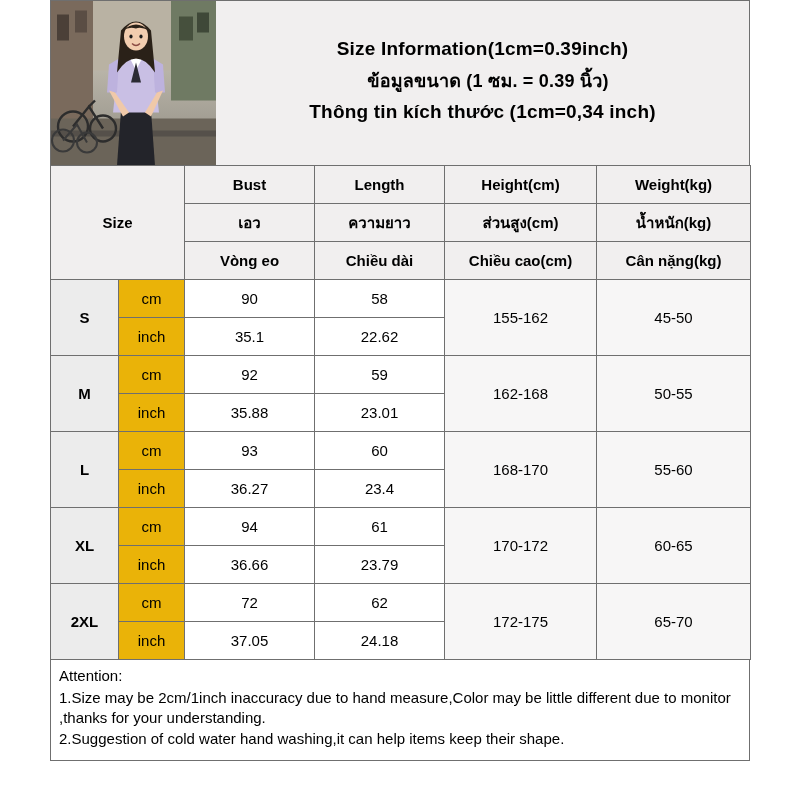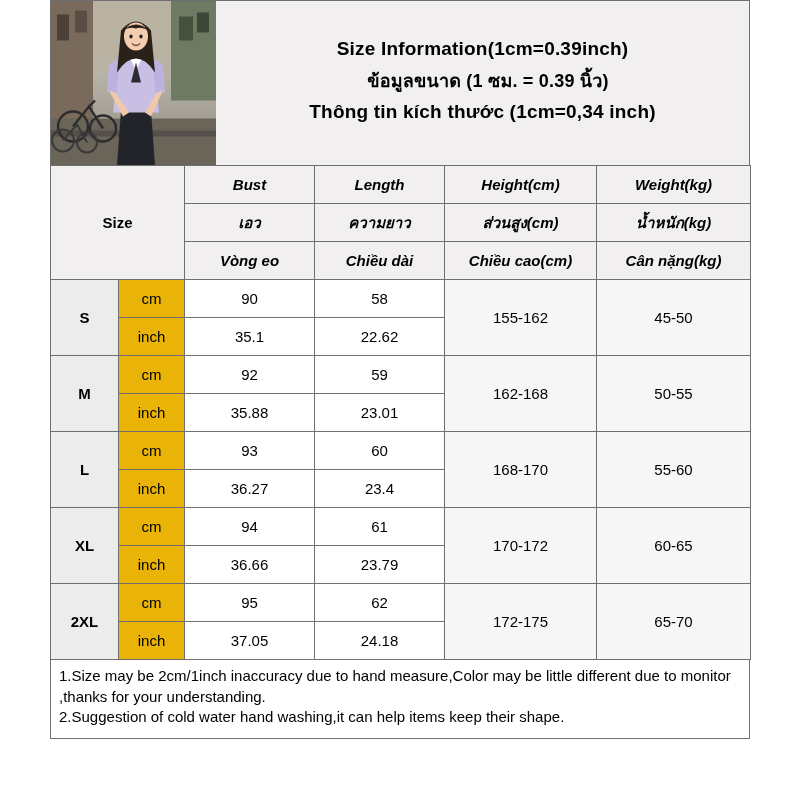--- a/index.html
+++ b/index.html
@@ -74,21 +74,20 @@
     vertical-align: middle;
     font-size: 15px;
     padding: 0;
     height: 38px;
     box-sizing: border-box;
   }
   .hdr-cell {
     background: #f1efef;
     font-weight: bold;
     font-size: 15px;
-    font-style: italic;
   }
   .size-word {
     background: #f1efef;
     font-weight: bold;
     font-size: 25px;
   }
   .size-label {
     background: #ececec;
     font-weight: bold;
     font-size: 16px;
@@ -288,31 +287,32 @@
       </tr>
       <tr>
         <td class="unit-cell">inch</td>
         <td class="val-cell">36.66</td>
         <td class="val-cell">23.79</td>
       </tr>
 
       <tr>
         <td class="size-label" rowspan="2">2XL</td>
         <td class="unit-cell">cm</td>
-        <td class="val-cell">95</td>
+        <td class="val-cell">72</td>
         <td class="val-cell">62</td>
         <td class="span-cell" rowspan="2">172-175</td>
         <td class="span-cell" rowspan="2">65-70</td>
       </tr>
       <tr>
         <td class="unit-cell">inch</td>
         <td class="val-cell">37.05</td>
         <td class="val-cell">24.18</td>
       </tr>
     </tbody>
   </table>
 
   <div class="attention">
+    <div class="att-title">Attention:</div>
     <div>1.Size may be 2cm/1inch inaccuracy due to hand measure,Color may be little different due to monitor ,thanks for your understanding.</div>
     <div>2.Suggestion of cold water hand washing,it can help items keep their shape.</div>
   </div>
 
 </div>
 
 </body></html>

